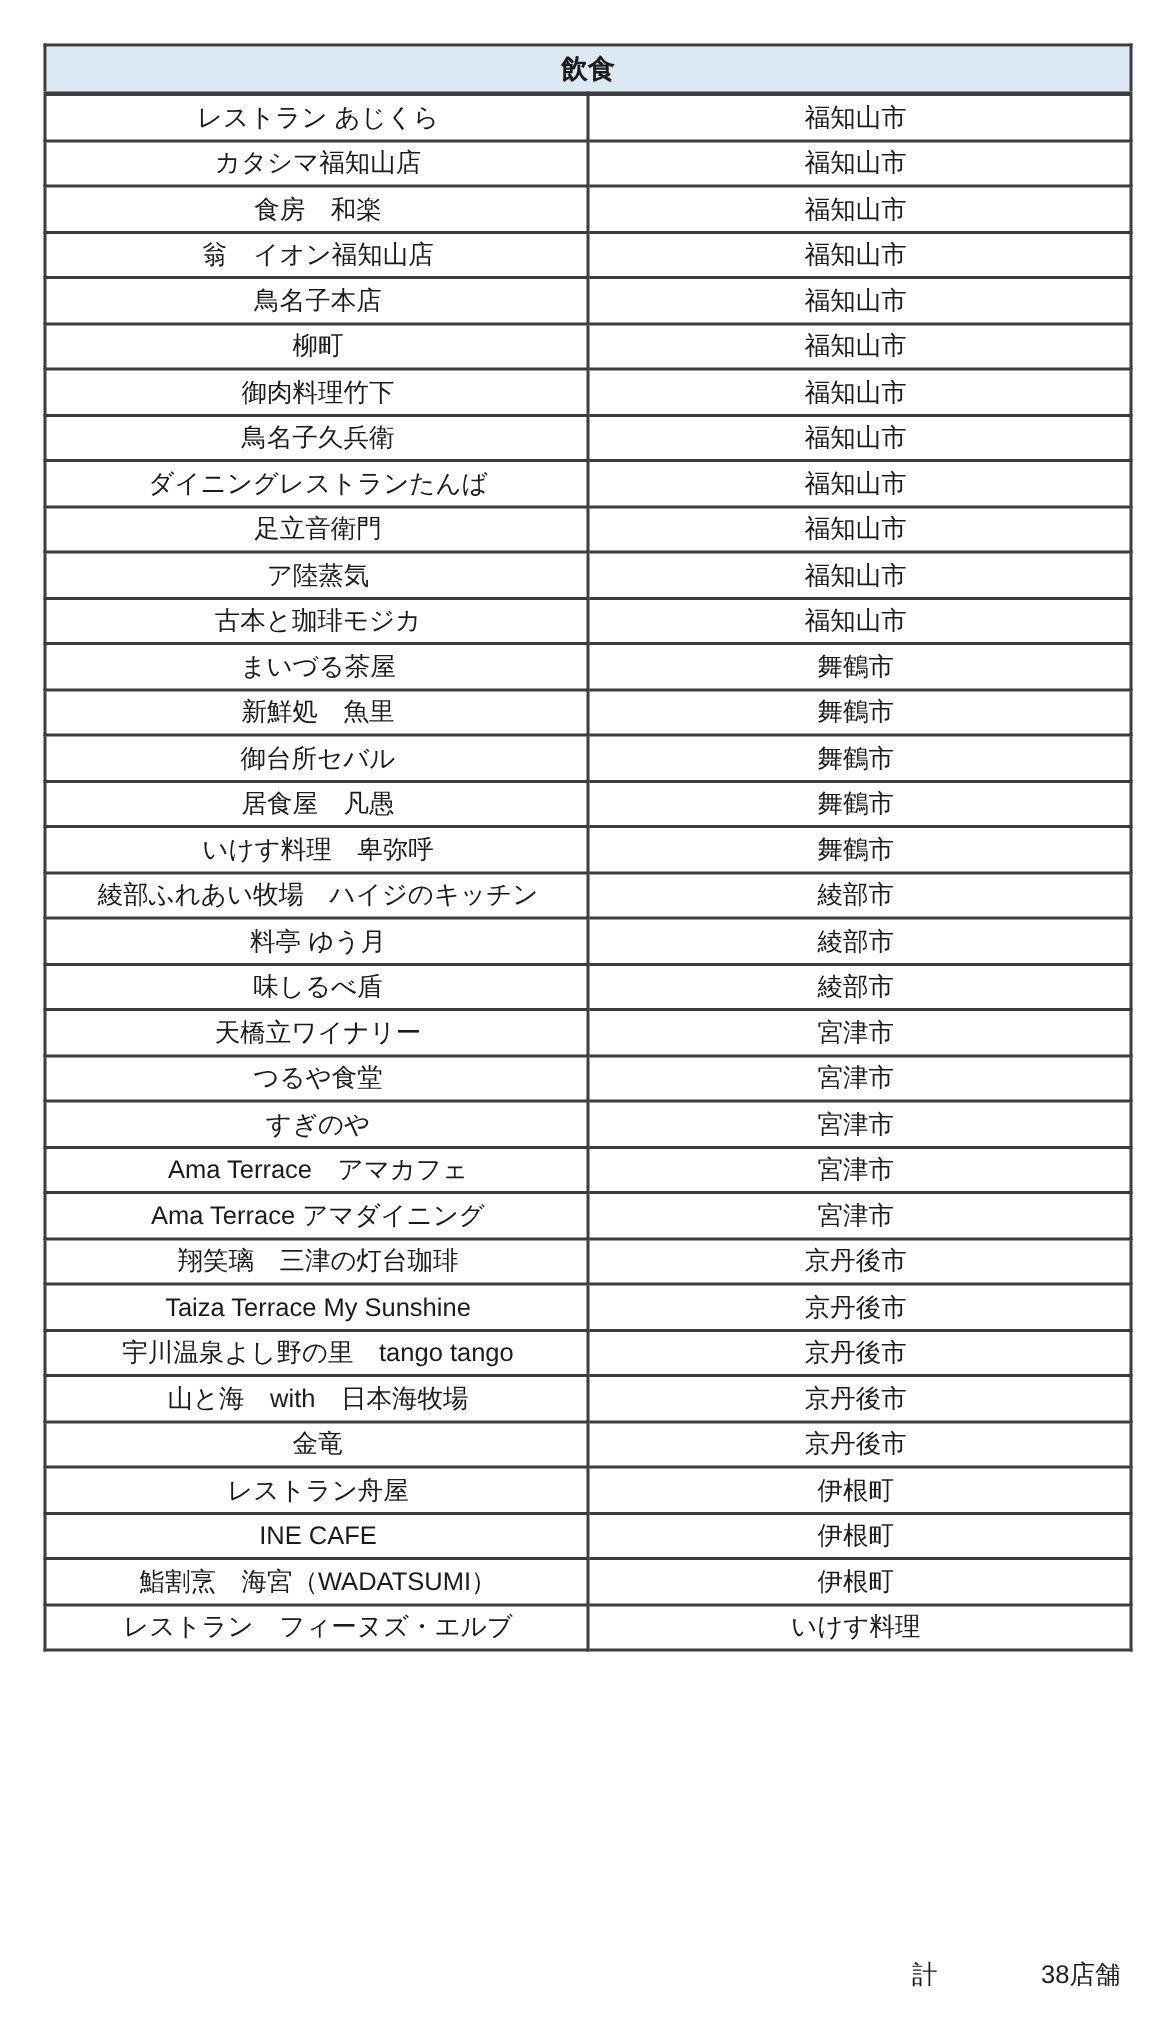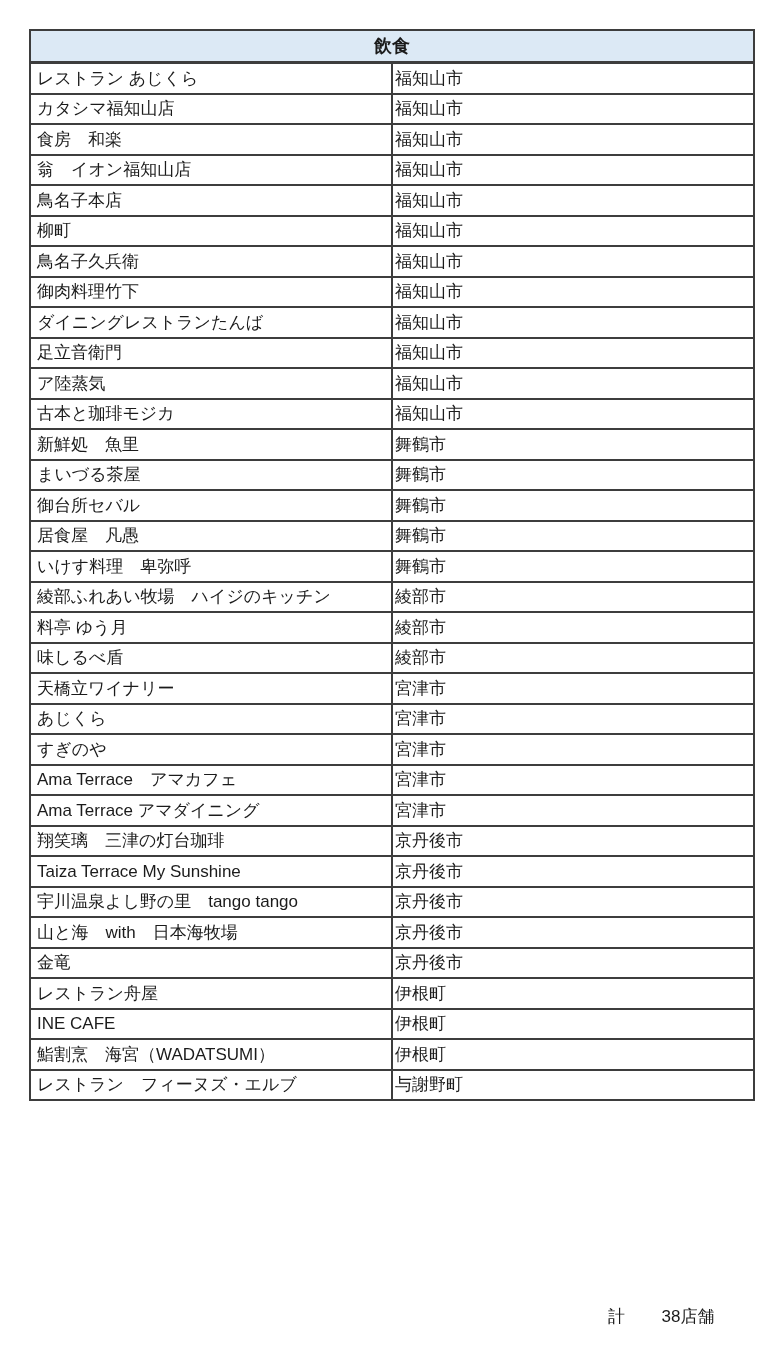--- a/index.html
+++ b/index.html
@@ -38,46 +38,46 @@
     background: #dce9f5;
     height: 28px;
     text-align: center;
     font-weight: bold;
     font-size: 18px;
     border-bottom-width: 3px;
   }
   table.listing td.name-cell {
     width: 598px;
     height: 28.5px;
-    text-align: left;
+    text-align: center;
     padding: 0 4px 0 6px;
   }
   table.listing td.city-cell {
     width: 124px;
-    text-align: left;
+    text-align: center;
     padding: 0 7px 0 2px;
   }
   .total-row {
     position: absolute;
     left: 29px;
     top: 1302px;
     width: 726px;
     display: flex;
     font-size: 17px;
     line-height: 30px;
   }
   .total-label {
     width: 600px;
     text-align: right;
     padding-right: 4px;
     box-sizing: border-box;
   }
   .total-value {
     width: 126px;
-    text-align: center;
+    text-align: right;
     padding-right: 8px;
     box-sizing: border-box;
   }
 </style>
 </head>
 <body>
 
 <div class="page">
   <table class="listing">
     <thead>
@@ -104,49 +104,49 @@
         </tr>
         <tr>
           <td class="name-cell">鳥名子本店</td>
           <td class="city-cell">福知山市</td>
         </tr>
         <tr>
           <td class="name-cell">柳町</td>
           <td class="city-cell">福知山市</td>
         </tr>
         <tr>
+          <td class="name-cell">御肉料理竹下</td>
+          <td class="city-cell">福知山市</td>
+        </tr>
+        <tr>
           <td class="name-cell">鳥名子久兵衛</td>
           <td class="city-cell">福知山市</td>
         </tr>
         <tr>
-          <td class="name-cell">御肉料理竹下</td>
-          <td class="city-cell">福知山市</td>
-        </tr>
-        <tr>
           <td class="name-cell">ダイニングレストランたんば</td>
           <td class="city-cell">福知山市</td>
         </tr>
         <tr>
           <td class="name-cell">足立音衛門</td>
           <td class="city-cell">福知山市</td>
         </tr>
         <tr>
           <td class="name-cell">ア陸蒸気</td>
           <td class="city-cell">福知山市</td>
         </tr>
         <tr>
           <td class="name-cell">古本と珈琲モジカ</td>
           <td class="city-cell">福知山市</td>
         </tr>
         <tr>
+          <td class="name-cell">まいづる茶屋</td>
+          <td class="city-cell">舞鶴市</td>
+        </tr>
+        <tr>
           <td class="name-cell">新鮮処　魚里</td>
-          <td class="city-cell">舞鶴市</td>
-        </tr>
-        <tr>
-          <td class="name-cell">まいづる茶屋</td>
           <td class="city-cell">舞鶴市</td>
         </tr>
         <tr>
           <td class="name-cell">御台所セバル</td>
           <td class="city-cell">舞鶴市</td>
         </tr>
         <tr>
           <td class="name-cell">居食屋　凡愚</td>
           <td class="city-cell">舞鶴市</td>
         </tr>
@@ -164,21 +164,21 @@
         </tr>
         <tr>
           <td class="name-cell">味しるべ盾</td>
           <td class="city-cell">綾部市</td>
         </tr>
         <tr>
           <td class="name-cell">天橋立ワイナリー</td>
           <td class="city-cell">宮津市</td>
         </tr>
         <tr>
-          <td class="name-cell">あじくら</td>
+          <td class="name-cell">つるや食堂</td>
           <td class="city-cell">宮津市</td>
         </tr>
         <tr>
           <td class="name-cell">すぎのや</td>
           <td class="city-cell">宮津市</td>
         </tr>
         <tr>
           <td class="name-cell">Ama Terrace　アマカフェ</td>
           <td class="city-cell">宮津市</td>
         </tr>
@@ -213,21 +213,21 @@
         <tr>
           <td class="name-cell">INE CAFE</td>
           <td class="city-cell">伊根町</td>
         </tr>
         <tr>
           <td class="name-cell">鮨割烹　海宮（WADATSUMI）</td>
           <td class="city-cell">伊根町</td>
         </tr>
         <tr>
           <td class="name-cell">レストラン　フィーヌズ・エルブ</td>
-          <td class="city-cell">与謝野町</td>
+          <td class="city-cell">いけす料理</td>
         </tr>
       </tbody>
   </table>
 
   <div class="total-row">
     <span class="total-label">計</span>
     <span class="total-value">38店舗</span>
   </div>
 </div>
 

